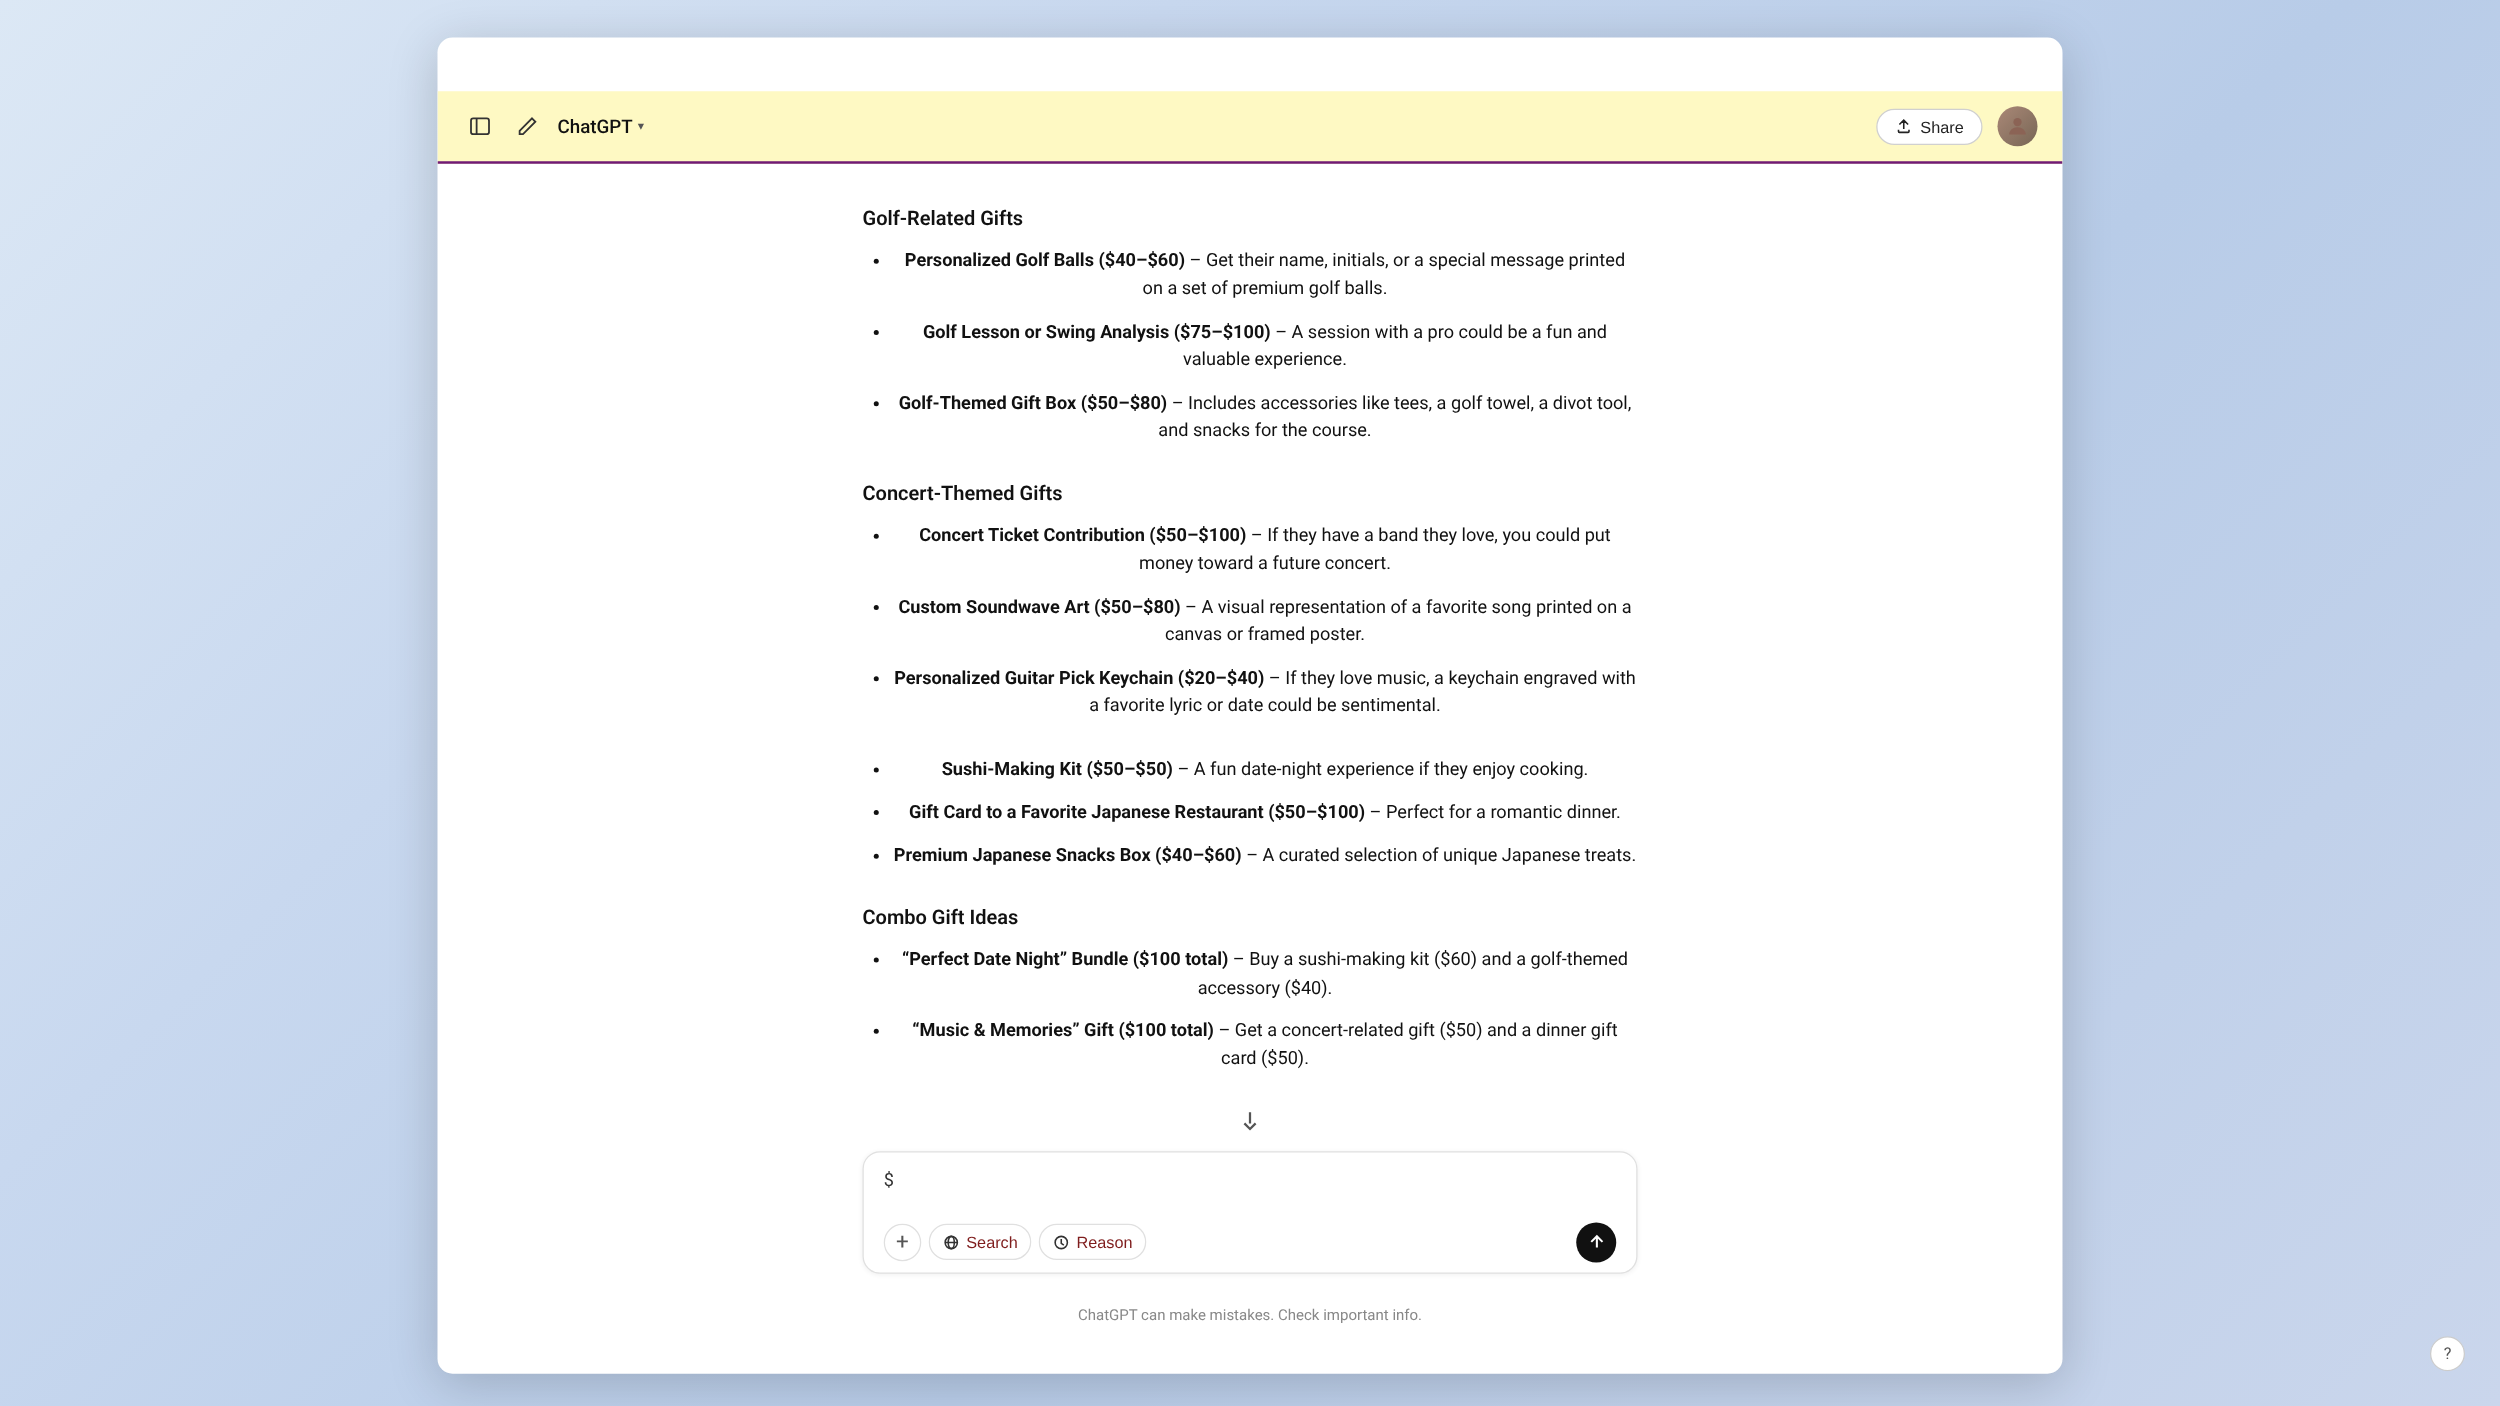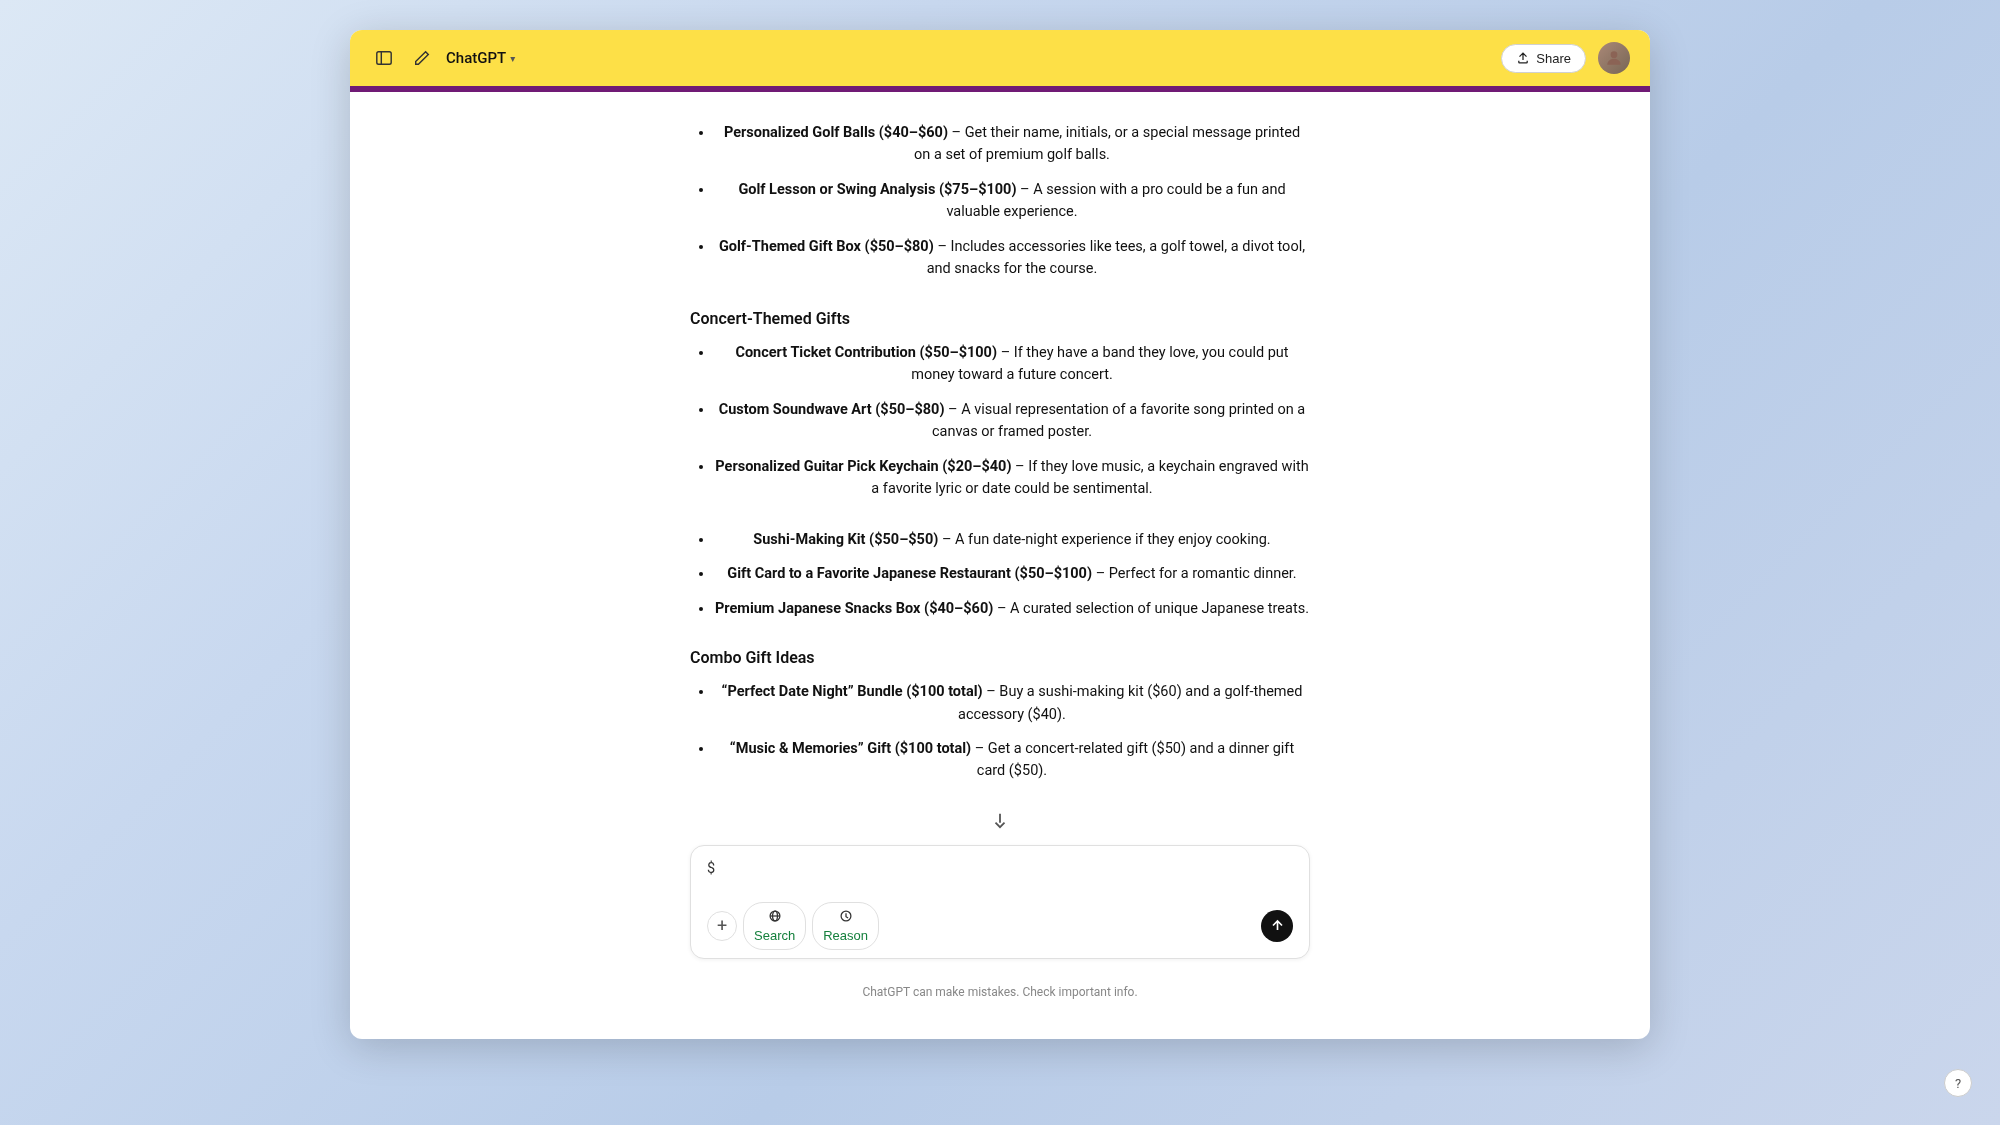--- a/index.html
+++ b/index.html
@@ -28,23 +28,24 @@
       flex-direction: column;
       overflow: hidden;
     }
 
     
     .header {
       display: flex;
       align-items: center;
       justify-content: space-between;
       padding: 12px 20px;
-      border-bottom: 6px solid #701a75;
-      background: #fde047;
+      border-bottom: 2px solid #701a75;
+      background: #fef9c3;
       flex-shrink: 0;
+      margin-top: 43px;
     }
 
     .header-left {
       display: flex;
       align-items: center;
       gap: 10px;
     }
 
     .header-icon {
       width: 28px;
@@ -218,24 +219,23 @@
 
     .toolbar-btn {
       display: flex;
       align-items: center;
       gap: 5px;
       padding: 6px 10px;
       border: 1px solid #e0e0e0;
       border-radius: 20px;
       background: #fff;
       font-size: 13px;
-      color: #15803d;
+      color: #7f1d1d;
       cursor: pointer;
       font-weight: 400;
-      flex-direction: column;
     }
 
     .toolbar-btn svg {
       width: 14px;
       height: 14px;
     }
 
     .toolbar-plus {
       width: 30px;
       height: 30px;
@@ -331,20 +331,21 @@
           <path d="M4 20c0-4 3.6-7 8-7s8 3 8 7" fill="#8B6355"></path>
         </svg>
       </div>
     </div>
   </div>
 
   <div class="content-area">
     <div class="chat-content">
 
       <div class="section-block">
+        <div class="section-heading">Golf-Related Gifts</div>
         <ul class="gift-list">
           <li>
             <span class="gift-name">Personalized Golf Balls ($40–$60)</span><span class="gift-desc"> – Get their name, initials, or a special message printed on a set of premium golf balls.</span>
           </li>
           <li>
             <span class="gift-name">Golf Lesson or Swing Analysis ($75–$100)</span><span class="gift-desc"> – A session with a pro could be a fun and valuable experience.</span>
           </li>
           <li>
             <span class="gift-name">Golf-Themed Gift Box ($50–$80)</span><span class="gift-desc"> – Includes accessories like tees, a golf towel, a divot tool, and snacks for the course.</span>
           </li>

